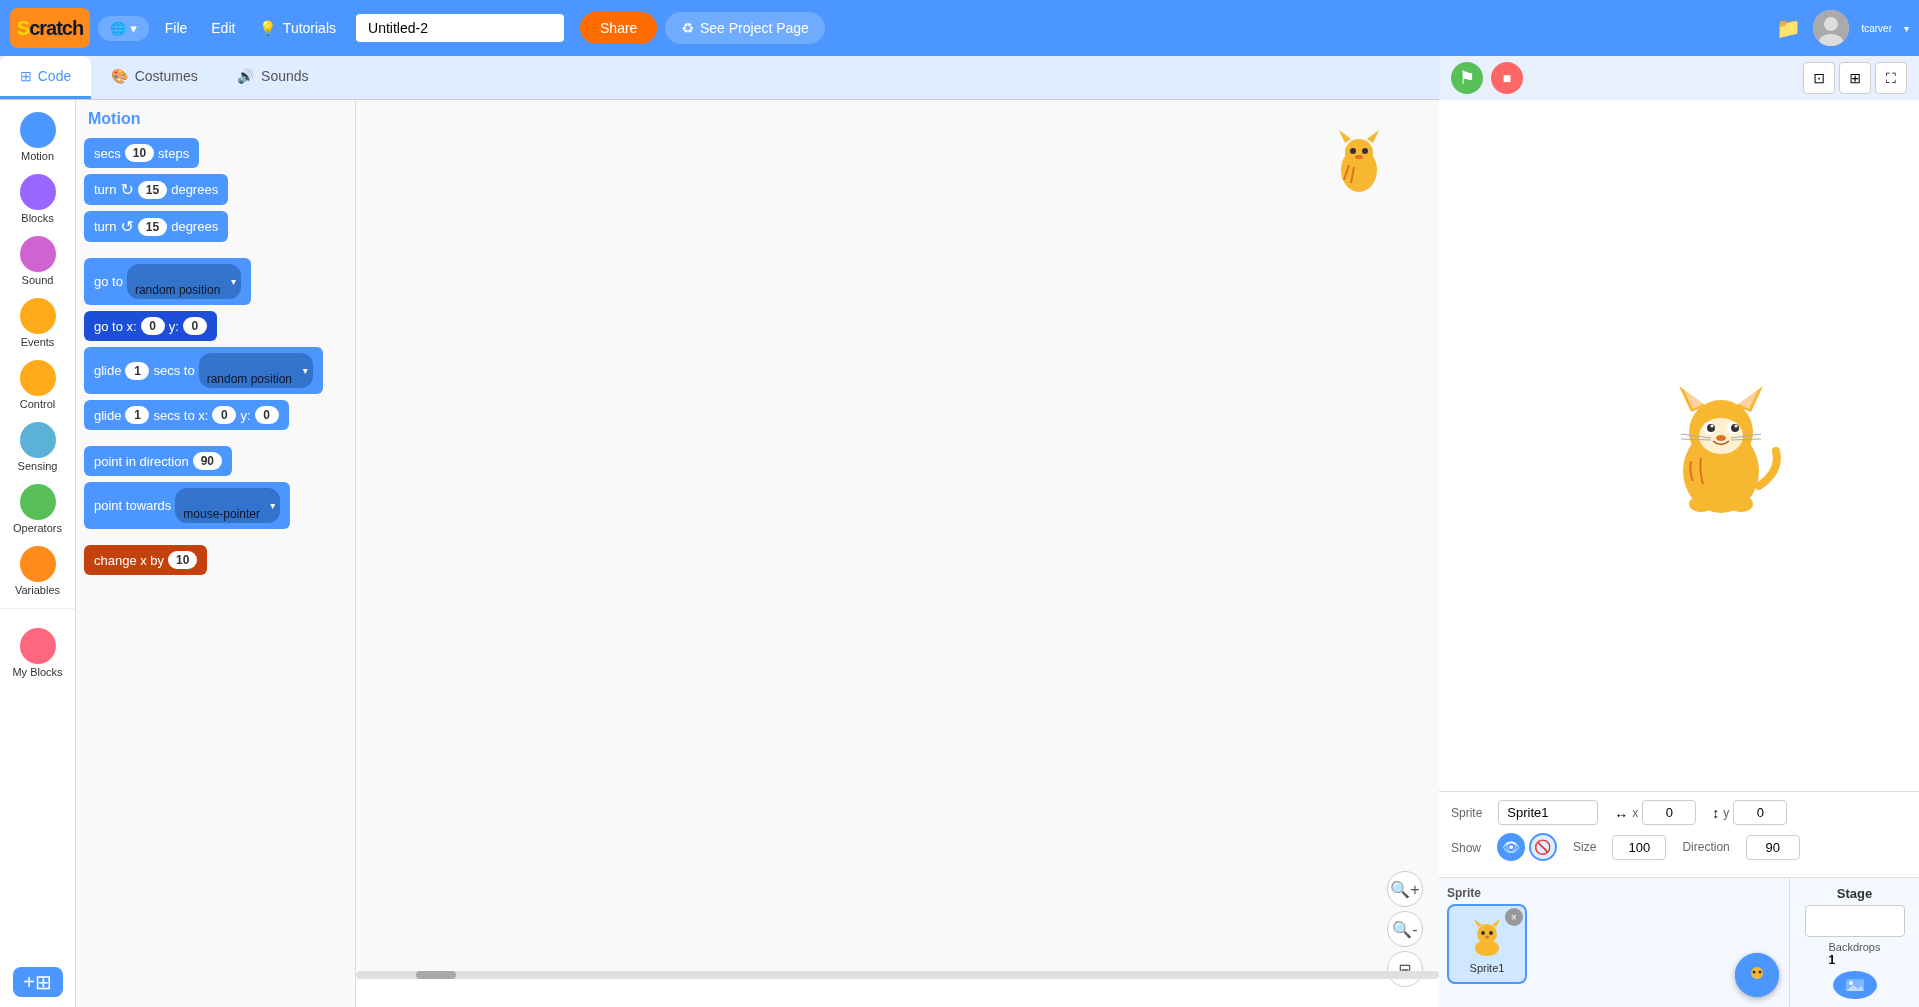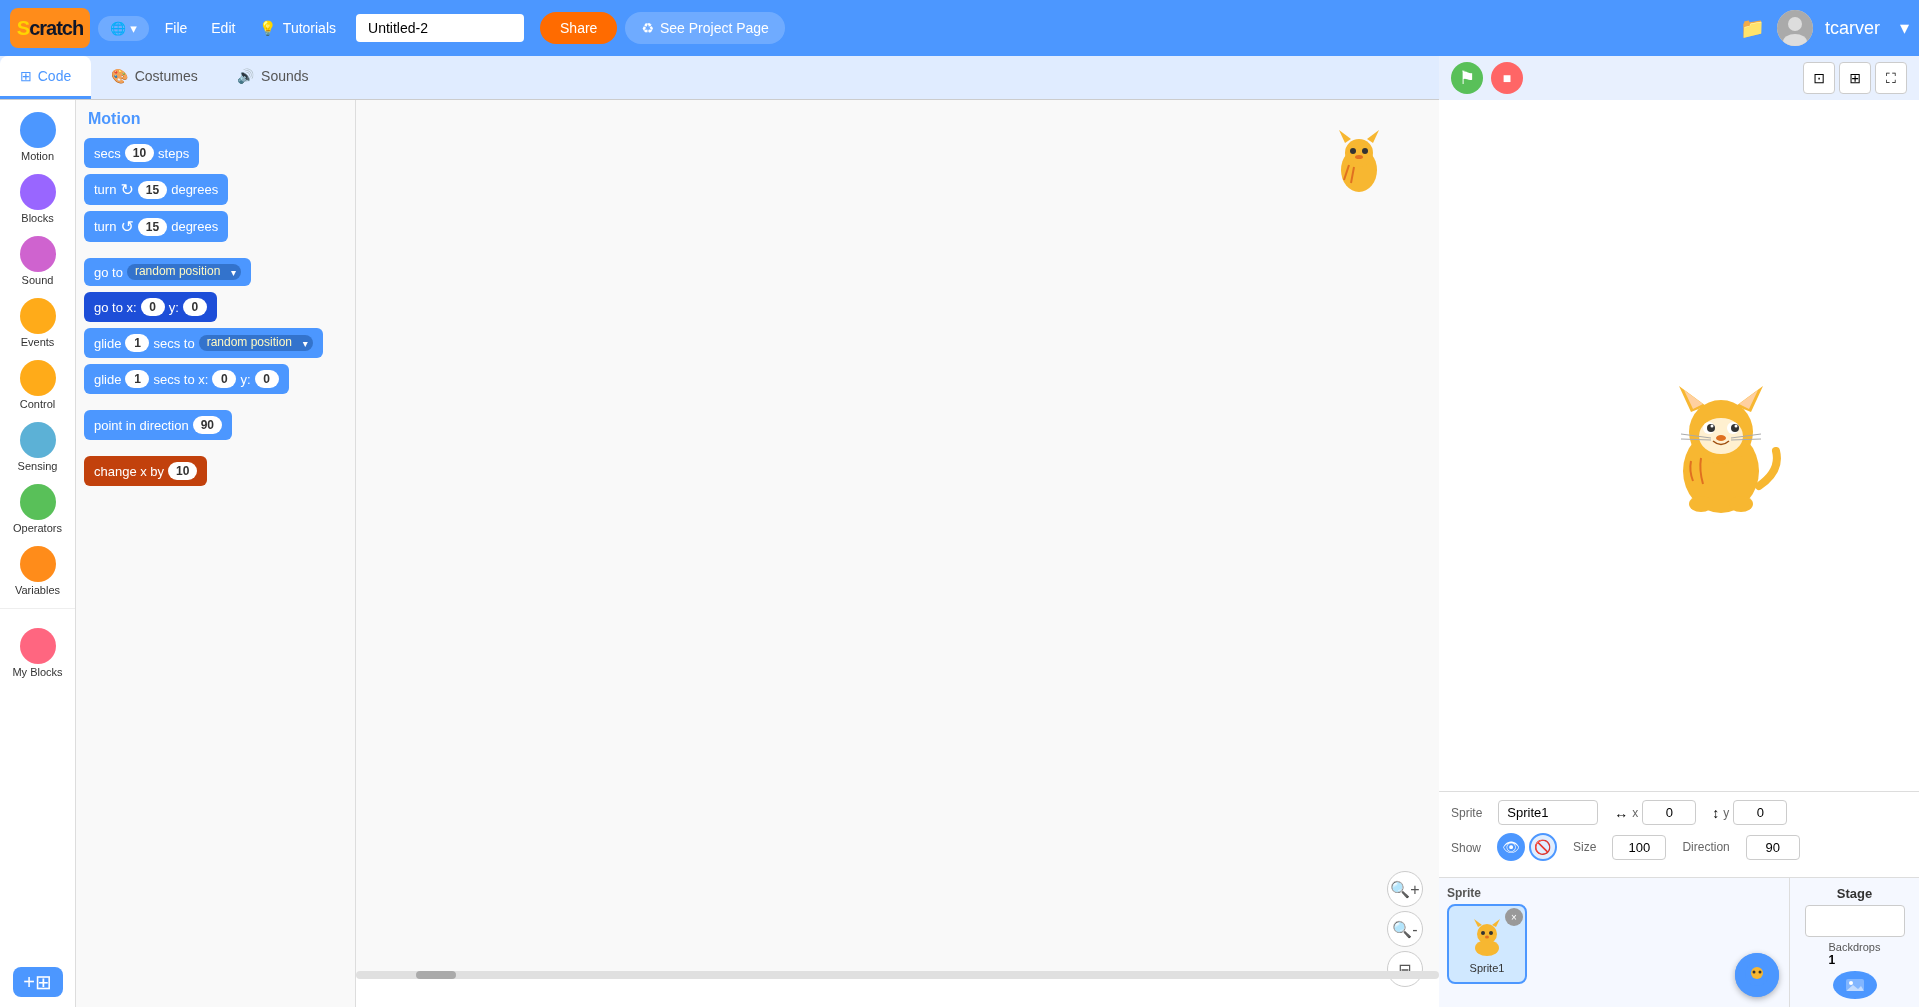--- a/index.html
+++ b/index.html
@@ -57,21 +57,21 @@
       cursor: pointer;
       padding: 5px 8px;
       display: flex; align-items: center; gap: 6px;
     }
     .project-name-input {
       background: white;
       border: none;
       border-radius: 4px;
       padding: 6px 12px;
       font-size: 14px;
-      width: 168px;
+      width: 208px;
       outline: none;
       margin-left: 4px;
     }
     .share-btn {
       background: #FF6B00;
       color: white;
       border: none;
       border-radius: 20px;
       padding: 8px 20px;
       font-size: 14px;
@@ -107,23 +107,23 @@
       height: 36px;
       border-radius: 50%;
       background: #ccc;
       display: flex; align-items: center; justify-content: center;
       overflow: hidden;
     }
     .user-btn {
       background: none;
       border: none;
       color: white;
-      font-size: 18px;
-      cursor: pointer;
-      display: flex; align-items: center; gap: 20px;
+      font-size: 10px;
+      cursor: pointer;
+      display: flex; align-items: center; gap: 12px;
     }
 
     
     #main {
       display: flex;
       height: calc(1007px - 56px);
     }
 
     
     #categories {
@@ -204,23 +204,23 @@
       border-radius: 12px;
       padding: 2px 8px;
       font-size: 12px;
       font-weight: bold;
       border: none;
       min-width: 24px;
       text-align: center;
     }
     .block-dropdown {
       background: #3373CC;
-      color: #fef9c3;
+      color: #0f172a;
       border-radius: 12px;
-      padding: 0 20px 2px 8px;
+      padding: 19px 20px 2px 8px;
       font-size: 12px;
       cursor: pointer;
       border: none;
       position: relative;
       appearance: none;
     }
     .block-dropdown-wrap {
       position: relative;
       display: inline-flex;
       align-items: center;
@@ -681,20 +681,30 @@
 
         <div class="spacer-block"></div>
 
         <div class="block-row">
           <button class="block" style="background:#4C97FF;">
             <span>point in direction</span>
             <span class="block-input">90</span>
           </button>
         </div>
 
+        <div class="block-row">
+          <button class="block" style="background:#4C97FF;">
+            <span>point towards</span>
+            <span class="block-dropdown-wrap">
+              <select class="block-dropdown">
+                <option>mouse-pointer</option>
+              </select>
+            </span>
+          </button>
+        </div>
 
         <div class="spacer-block"></div>
 
         <div class="block-row">
           <button class="block" style="background:#c2410c;">
             <span>change x by</span>
             <span class="block-input">10</span>
           </button>
         </div>
       </div>

